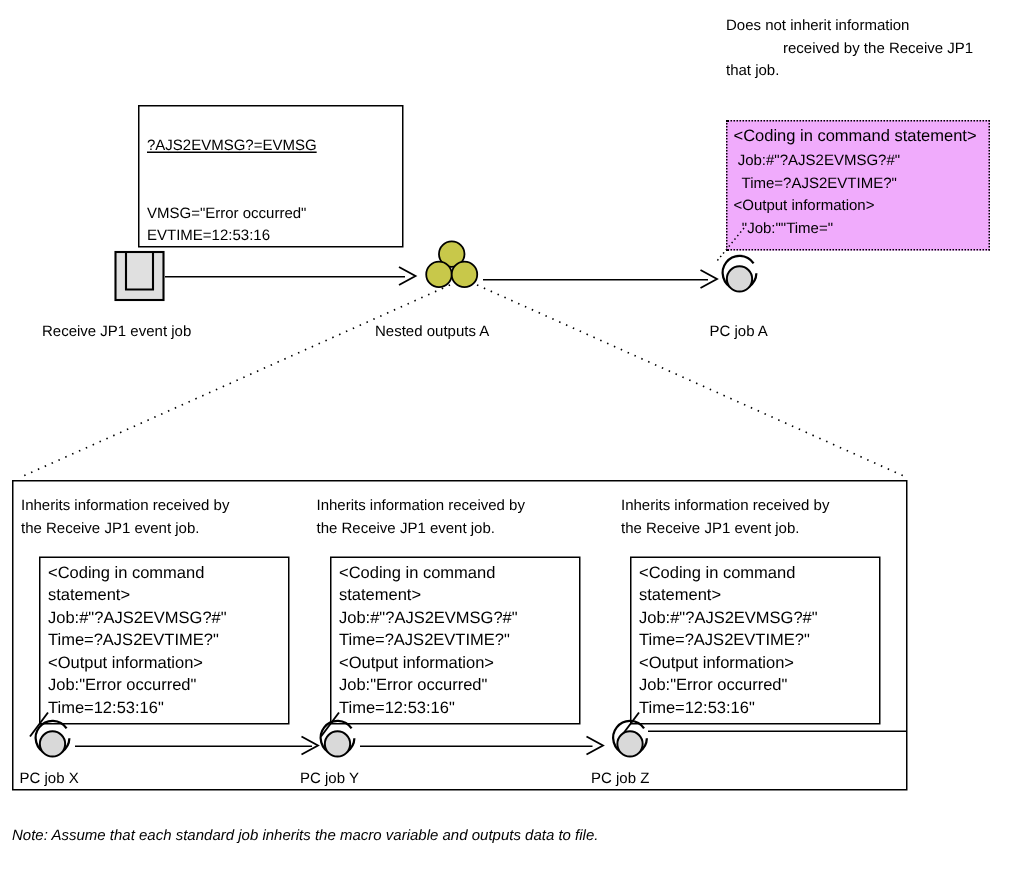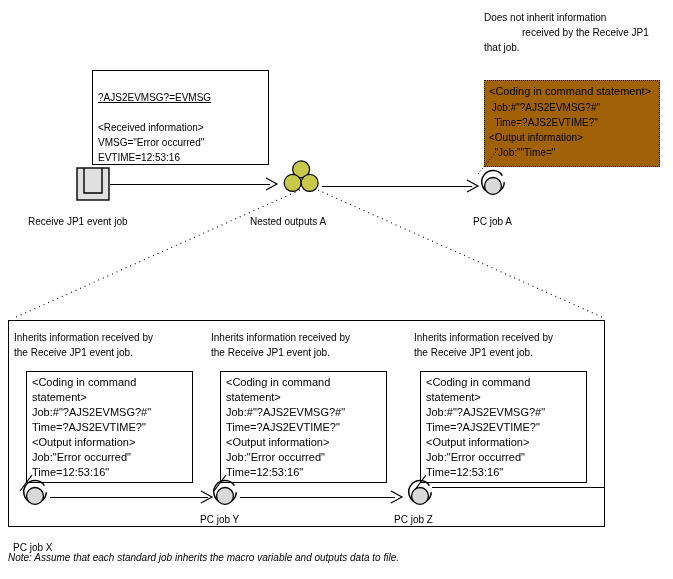--- a/index.html
+++ b/index.html
@@ -37,21 +37,21 @@
   }
 
   
   .solid-box {
     border: 1px solid #000;
     background: #fff;
     box-sizing: border-box;
   }
   .dashed-box {
     border: 1px dotted #000;
-    background: #a16207;
+    background: #f0abfc;
     box-sizing: border-box;
   }
 
   
   .hline {
     height: 0;
     border-top: 1px solid #000;
   }
 
   
@@ -63,21 +63,20 @@
 
   svg { display:block; overflow: visible; }
 
   
 </style>
 </head>
 <body>
 
 <div class="abs solid-box" style="left:92px; top:70px; width:177px; height:95px;">
   <div class="txt abs" style="left:5px; top:19px;text-decoration:underline;">?AJS2EVMSG?=EVMSG</div>
-  <div class="txt abs" style="left:5px; top:49px;">&lt;Received information&gt;</div>
   <div class="txt abs" style="left:5px; top:64px;">VMSG="Error occurred"</div>
   <div class="txt abs" style="left:5px; top:79px;">EVTIME=12:53:16</div>
 </div>
 
 <div class="abs" style="left:76px; top:167px;">
   <svg class="icon-recv" width="34" height="34" viewBox="0 0 34 34">
     <rect x="1" y="1" width="32" height="32" fill="#e0e0e0" stroke="#000" stroke-width="1.4"></rect>
     <path d="M8 1 L8 26 L26 26 L26 1" fill="none" stroke="#000" stroke-width="1.4"></path>
   </svg>
 </div>
@@ -146,21 +145,21 @@
 </div>
 <svg class="abs" style="left:18px; top:473px;" width="16" height="20" viewBox="0 0 16 20">
   <path d="M14 2 L2 18" fill="none" stroke="#000" stroke-width="1.2"></path>
 </svg>
 <div class="abs" style="left:20px; top:480px;">
   <svg class="icon-pcjob" width="32" height="32" viewBox="0 0 32 32">
     <path d="M26 6 A12 12 0 1 0 28 13" fill="none" stroke="#000" stroke-width="1.6"></path>
     <circle cx="16" cy="17" r="9" fill="#d9d9d9" stroke="#000" stroke-width="1.4"></circle>
   </svg>
 </div>
-<div class="abs node-label" style="left:13px; top:513px;margin-top:28px;">PC job X</div>
+<div class="abs node-label" style="left:13px; top:513px;">PC job X</div>
 
 <div class="abs txt" style="left:211px; top:330px;">Inherits information received by</div>
 <div class="abs txt" style="left:211px; top:345px;">the Receive JP1 event job.</div>
 <div class="abs solid-box" style="left:220px; top:371px; width:167px; height:112px;">
   <div class="txt-sm abs" style="left:5px; top:4px;">&lt;Coding in command</div>
   <div class="txt-sm abs" style="left:5px; top:19px;">statement&gt;</div>
   <div class="txt-sm abs" style="left:5px; top:34px;">Job:#"?AJS2EVMSG?#"</div>
   <div class="txt-sm abs" style="left:5px; top:49px;">Time=?AJS2EVTIME?"</div>
   <div class="txt-sm abs" style="left:5px; top:64px;">&lt;Output information&gt;</div>
   <div class="txt-sm abs" style="left:5px; top:79px;">Job:"Error occurred"</div>

